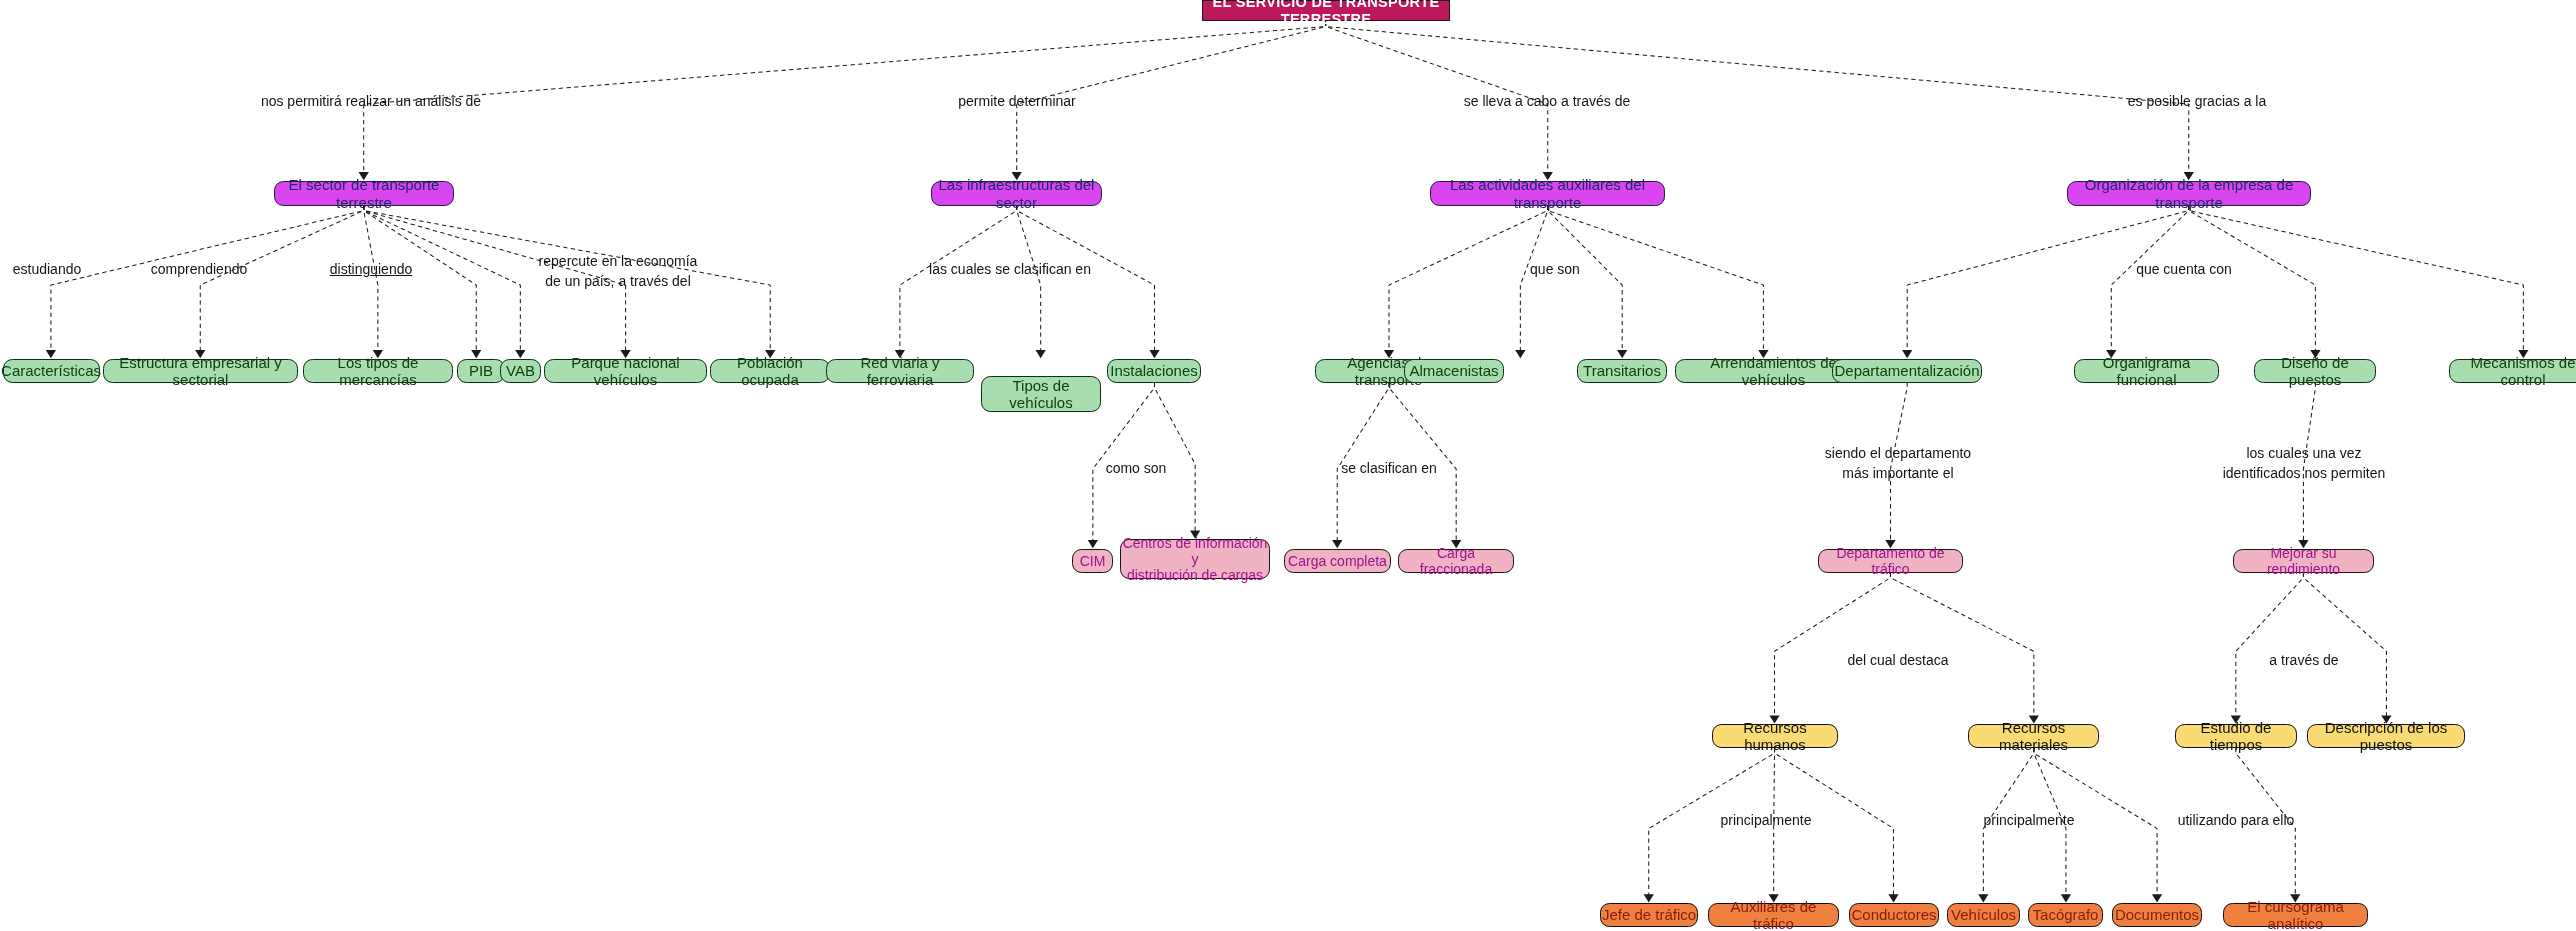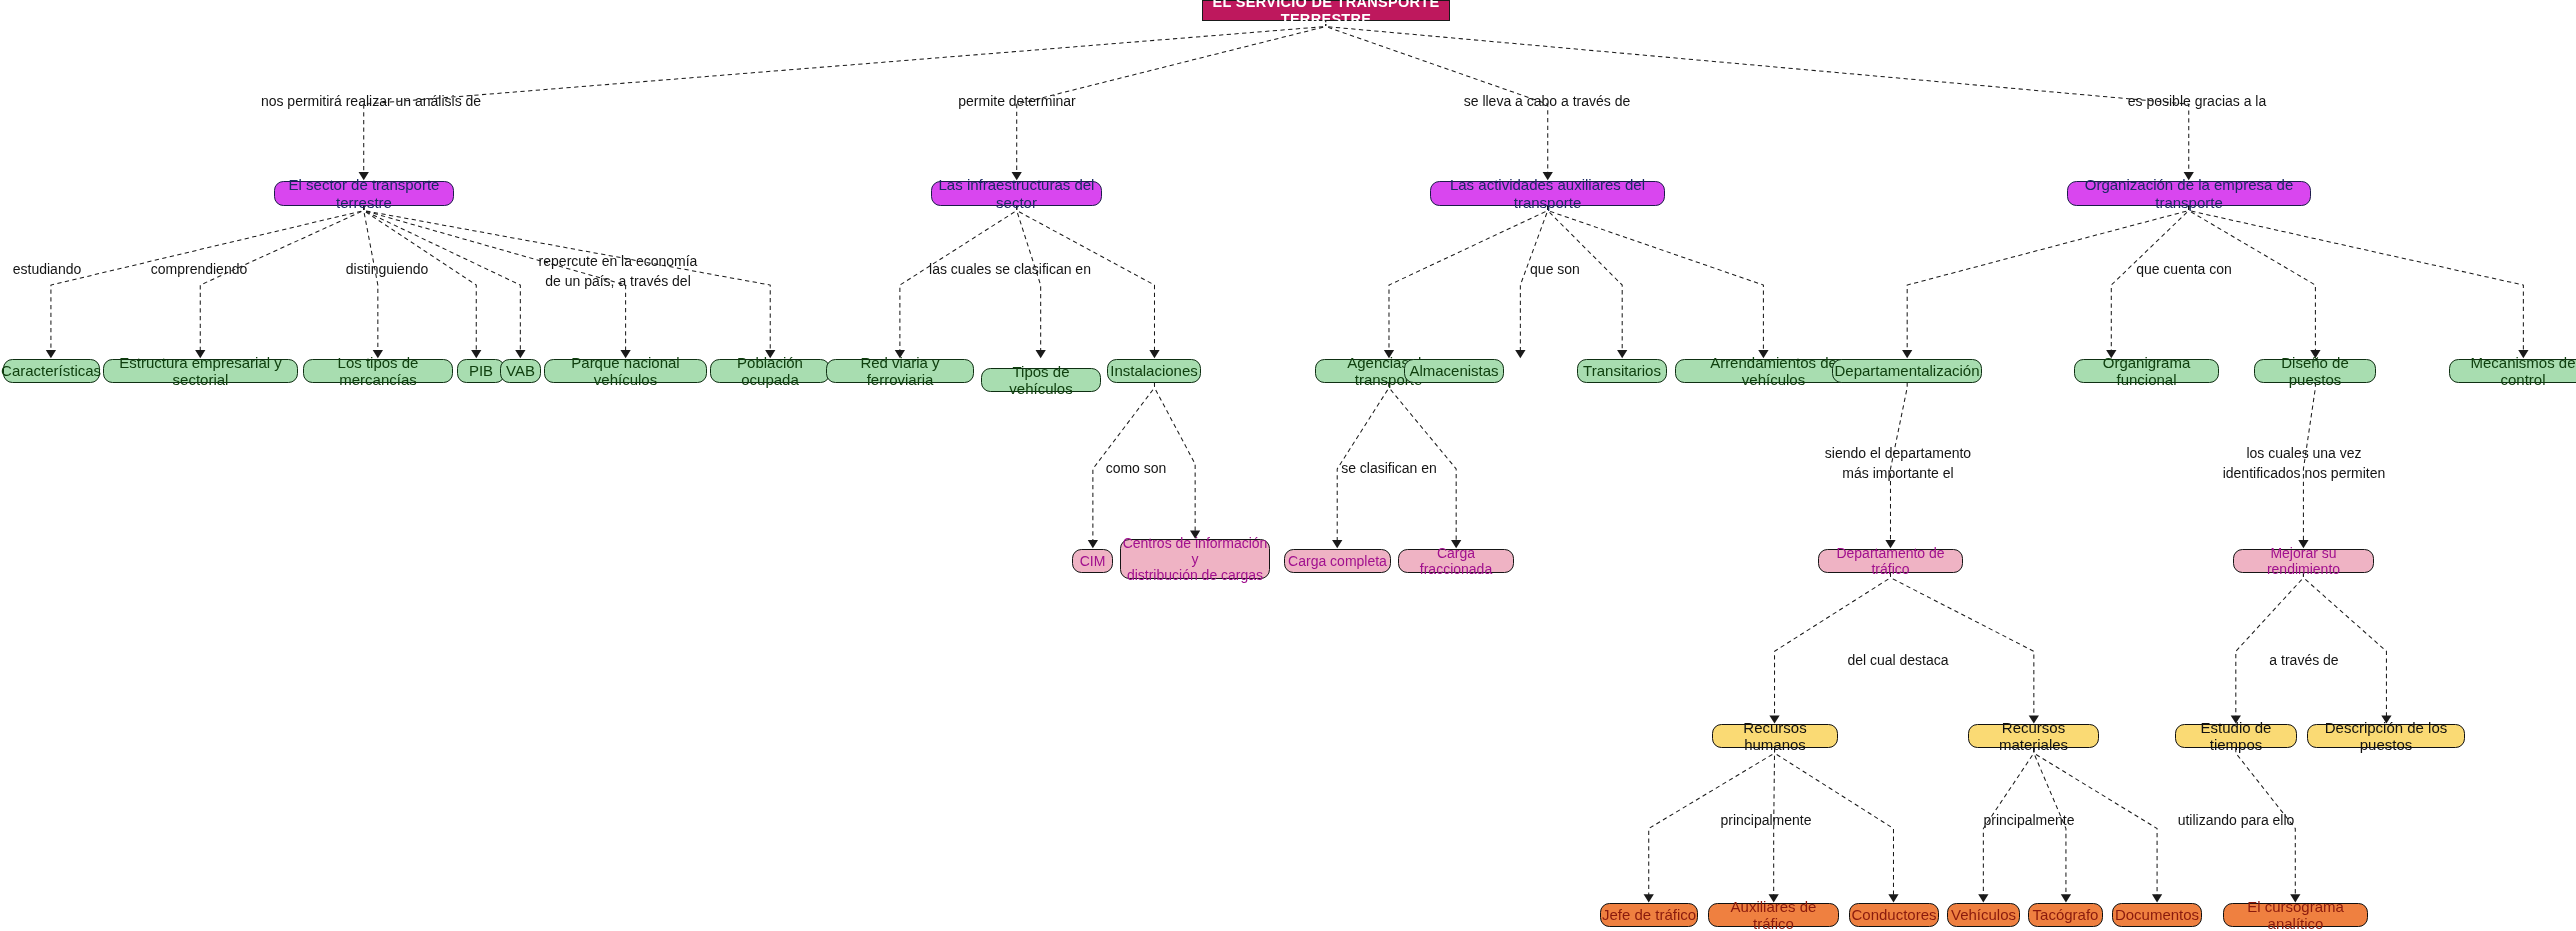--- a/index.html
+++ b/index.html
@@ -112,21 +112,21 @@
     <div class="node n-blue" style="left: 1430px; top: 181px; width: 235px; height: 25px;">Las actividades auxiliares del transporte</div>
     <div class="node n-blue" style="left: 2067px; top: 181px; width: 244px; height: 25px;">Organización de la empresa de transporte</div>
     <div class="node n-green" style="left: 2.6px; top: 359px; width: 97px; height: 24px;">Características</div>
     <div class="node n-green" style="left: 103px; top: 359px; width: 195px; height: 24px;">Estructura empresarial y sectorial</div>
     <div class="node n-green" style="left: 303px; top: 359px; width: 150px; height: 24px;">Los tipos de mercancías</div>
     <div class="node n-green" style="left: 457px; top: 359px; width: 48px; height: 24px;">PIB</div>
     <div class="node n-green" style="left: 500px; top: 359px; width: 41px; height: 24px;">VAB</div>
     <div class="node n-green" style="left: 544px; top: 359px; width: 163px; height: 24px;">Parque nacional vehículos</div>
     <div class="node n-green" style="left: 710px; top: 359px; width: 120px; height: 24px;">Población ocupada</div>
     <div class="node n-green" style="left: 826px; top: 359px; width: 148px; height: 24px;">Red viaria y ferroviaria</div>
-    <div class="node n-green" style="left: 981px; top: 368px; width: 120px; height: 24px;">Tipos de vehículos</div>
+    <div class="node n-green" style="left: 981px; top: 376px; width: 120px; height: 36px;">Tipos de vehículos</div>
     <div class="node n-green" style="left: 1107px; top: 359px; width: 94px; height: 24px;">Instalaciones</div>
     <div class="node n-green" style="left: 1315px; top: 359px; width: 147px; height: 24px;">Agencias de transporte</div>
     <div class="node n-green" style="left: 1404px; top: 359px; width: 100px; height: 24px;">Almacenistas</div>
     <div class="node n-green" style="left: 1577px; top: 359px; width: 90px; height: 24px;">Transitarios</div>
     <div class="node n-green" style="left: 1675px; top: 359px; width: 177px; height: 24px; padding-left: 20px;">Arrendamientos de vehículos</div>
     <div class="node n-green" style="left: 1832px; top: 359px; width: 150px; height: 24px;">Departamentalización</div>
     <div class="node n-green" style="left: 2039px; top: 359px; width: 145px; height: 24px; margin-left: 35px;">Organigrama funcional</div>
     <div class="node n-green" style="left: 2254px; top: 359px; width: 122px; height: 24px;">Diseño de puestos</div>
     <div class="node n-green" style="left: 2449px; top: 359px; width: 148px; height: 24px;">Mecanismos de control</div>
     <div class="node n-pink" style="left: 1072px; top: 549px; width: 41px; height: 24px;">CIM</div>
@@ -146,21 +146,21 @@
     <div class="node n-orange" style="left: 1947px; top: 903px; width: 73px; height: 24px;">Vehículos</div>
     <div class="node n-orange" style="left: 2028px; top: 903px; width: 75px; height: 24px;">Tacógrafo</div>
     <div class="node n-orange" style="left: 2112px; top: 903px; width: 90px; height: 24px;">Documentos</div>
     <div class="node n-orange" style="left: 2223px; top: 903px; width: 145px; height: 24px;">El cursograma analítico</div>
     <div class="lbl" style="left: 371px; top: 91px;">nos permitirá realizar un análisis de</div>
     <div class="lbl" style="left: 1017px; top: 91px;">permite determinar</div>
     <div class="lbl" style="left: 1547px; top: 91px;">se lleva a cabo a través de</div>
     <div class="lbl" style="left: 2197px; top: 91px;">es posible gracias a la</div>
     <div class="lbl" style="left: 47px; top: 259px;">estudiando</div>
     <div class="lbl" style="left: 199px; top: 259px;">comprendiendo</div>
-    <div class="lbl" style="left: 387px; top: 259px;">distinguiendo</div>
+    <div class="lbl" style="left: 371px; top: 259px; text-decoration: underline;">distinguiendo</div>
     <div class="lbl" style="left: 618px; top: 251px;">repercute en la economía
 de un país, a través del</div>
     <div class="lbl" style="left: 1010px; top: 259px;">las cuales se clasifican en</div>
     <div class="lbl" style="left: 1555px; top: 259px;">que son</div>
     <div class="lbl" style="left: 2184px; top: 259px;">que cuenta con</div>
     <div class="lbl" style="left: 1136px; top: 458px;">como son</div>
     <div class="lbl" style="left: 1389px; top: 458px;">se clasifican en</div>
     <div class="lbl" style="left: 1898px; top: 443px;">siendo el departamento
 más importante el</div>
     <div class="lbl" style="left: 2304px; top: 443px;">los cuales una vez

